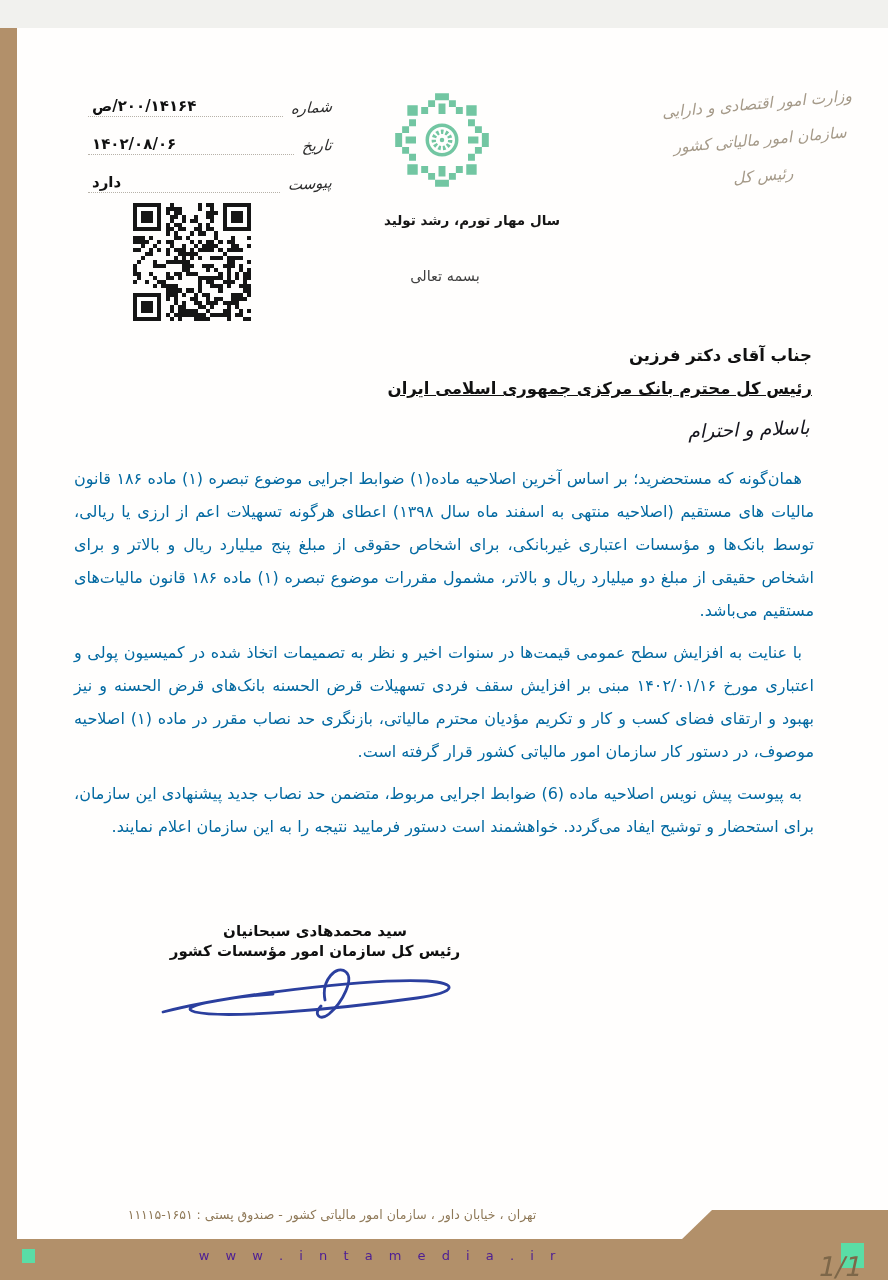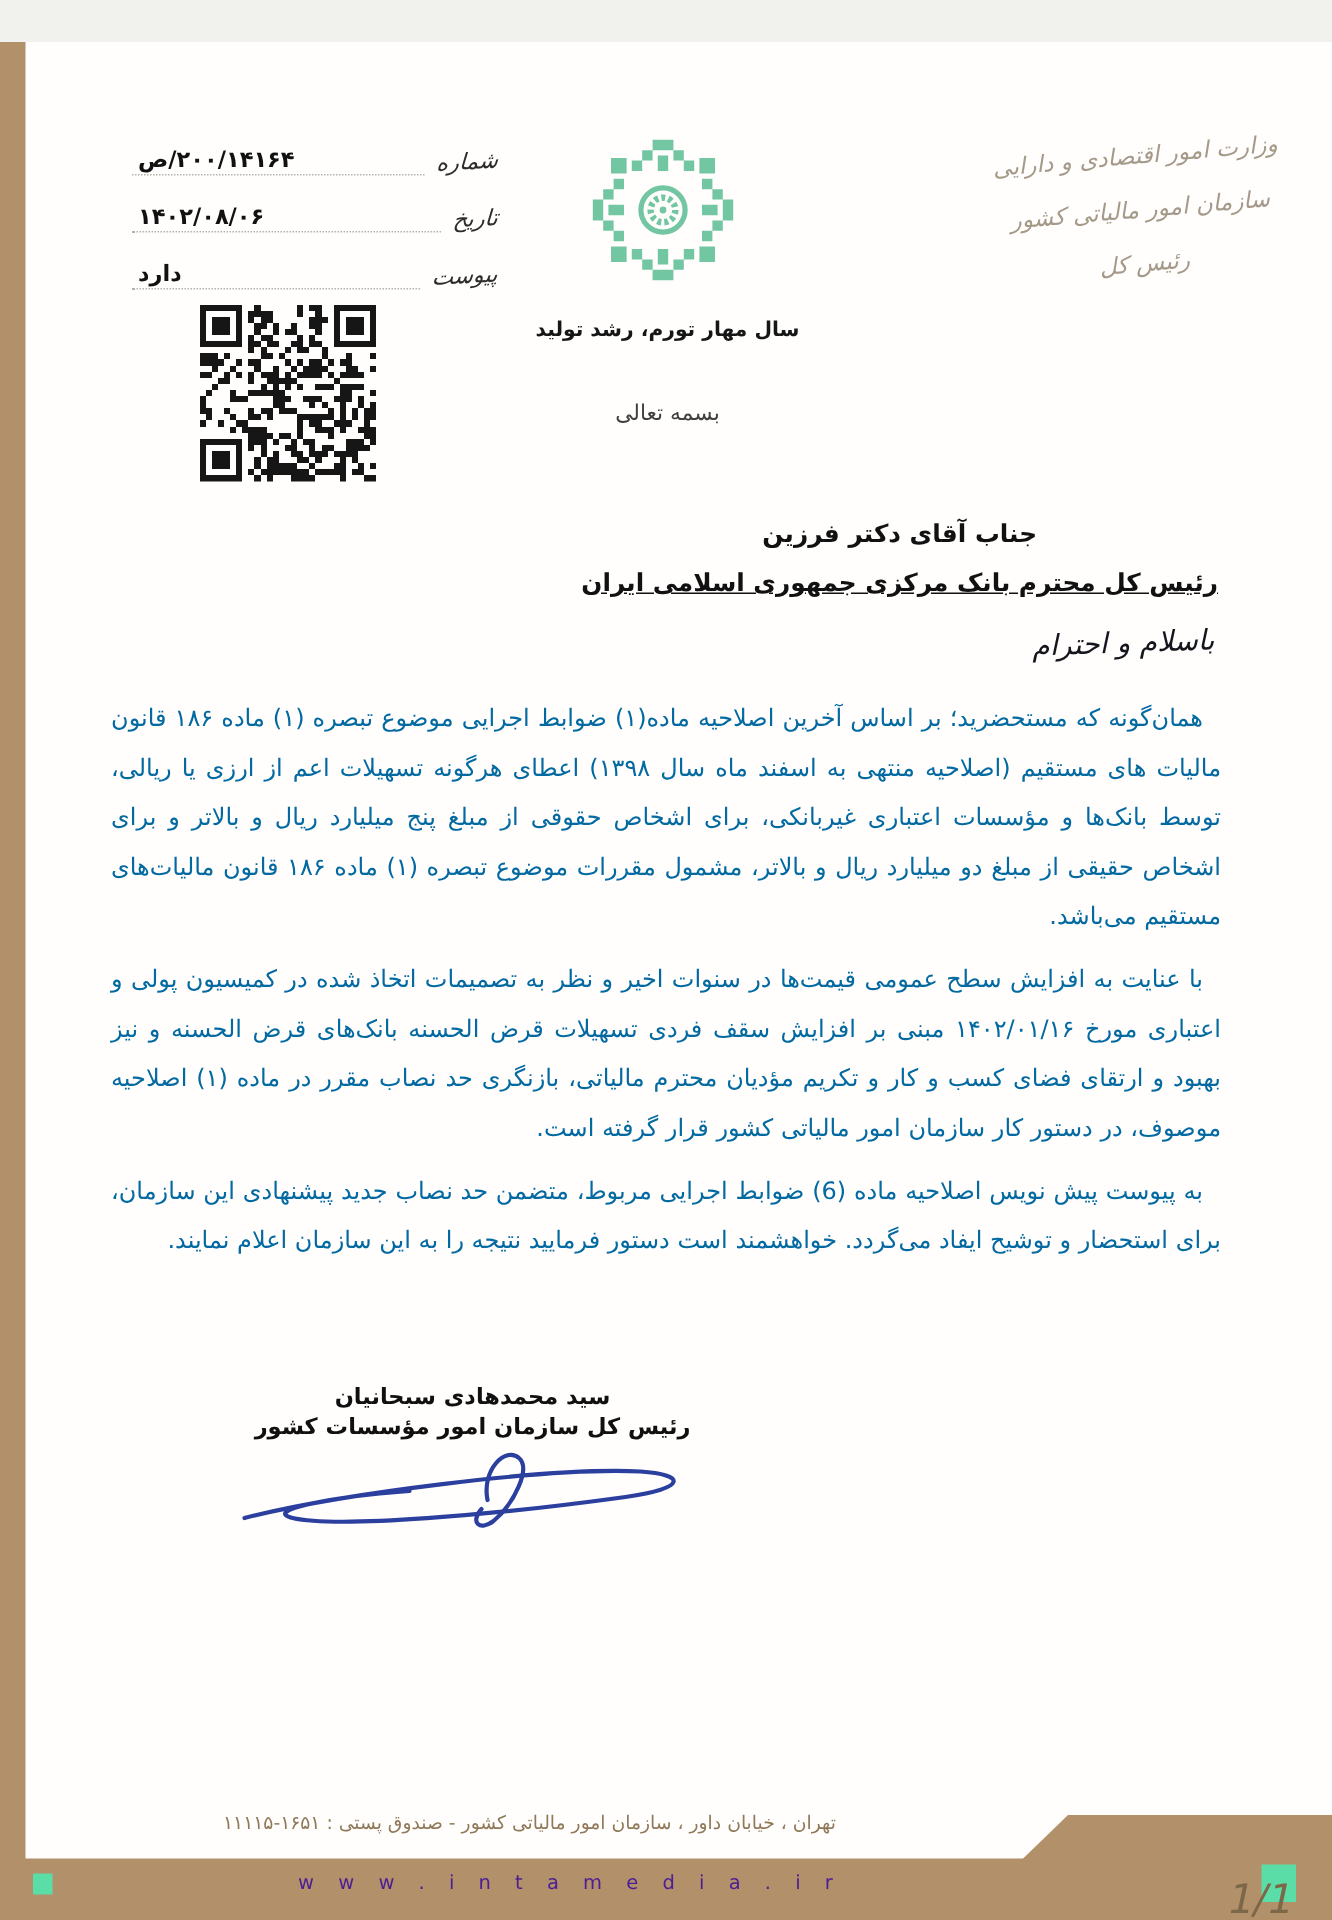--- a/index.html
+++ b/index.html
@@ -21,45 +21,45 @@
   .meta .row{display:flex;align-items:flex-end;margin-bottom:17px;}
   .meta .label{font-style:italic;font-size:15px;color:#2c2c2c;transform:skewX(-6deg) rotate(-3deg);
                padding-left:8px;white-space:nowrap;}
   .meta .line{flex:1;border-bottom:1px dotted #b7b2a9;text-align:left;padding-bottom:1px;}
   .meta .val{font-weight:bold;font-size:15px;color:#111;padding-left:4px;}
 
   
   .callig{position:absolute;left:640px;top:86px;width:240px;text-align:center;direction:rtl;
           color:#a59a89;font-style:italic;font-size:15.5px;line-height:36px;transform:rotate(-5deg);}
   .logo{position:absolute;left:390px;top:84px;width:104px;height:112px;}
-  .slogan{position:absolute;left:330px;top:212px;width:230px;text-align:center;direction:rtl;
+  .slogan{position:absolute;left:330px;top:212px;width:230px;text-align:right;direction:rtl;
           font-weight:bold;font-size:13.5px;color:#161616;}
   .basmala{position:absolute;left:330px;top:268px;width:230px;text-align:center;direction:rtl;
            font-weight:normal;font-size:14.5px;color:#404040;}
   .qr{position:absolute;left:133px;top:203px;width:118px;height:118px;}
   .qr svg{width:100%;height:100%;}
 
   
-  .recipient{position:absolute;right:76px;top:346px;direction:rtl;text-align:center;color:#111;}
+  .recipient{position:absolute;right:76px;top:346px;direction:rtl;text-align:right;color:#111;}
   .recipient .r1{font-weight:bold;font-size:16.5px;margin-bottom:14px;}
   .recipient .r2{font-weight:bold;font-size:16.5px;text-decoration:underline;}
   .salutation{position:absolute;right:78px;top:418px;direction:rtl;font-style:italic;font-size:19px;
               color:#15151d;transform:rotate(-2deg);letter-spacing:1px;}
   .letter-body{position:absolute;left:74px;top:462px;width:740px;direction:rtl;text-align:justify;
                font-size:16px;line-height:33px;color:#0369a1;}
   .letter-body p{margin:0 0 9px 0;text-indent:12px;}
 
   
   .sig-block{position:absolute;left:160px;top:922px;width:310px;text-align:center;direction:rtl;color:#101010;}
   .sig-block .name{font-weight:bold;font-size:15px;margin-bottom:2px;}
   .sig-block .title{font-weight:bold;font-size:15px;}
   .sig-scribble{position:absolute;left:155px;top:948px;width:320px;height:80px;}
 
   
-  .address{position:absolute;left:23px;top:1207px;width:660px;text-align:center;direction:rtl;
+  .address{position:absolute;left:2px;top:1207px;width:660px;text-align:center;direction:rtl;
            font-size:12.5px;color:#8f7958;}
   .website{position:absolute;left:60px;top:1248px;width:640px;text-align:center;color:#4c1d95;
            font-size:13px;letter-spacing:6px;}
   .pageno{position:absolute;right:26px;top:1253px;font-size:27px;color:#7d6749;
           transform:skewX(-12deg);line-height:1;}
 </style>
 </head>
 <body>
 
 <div class="page">

